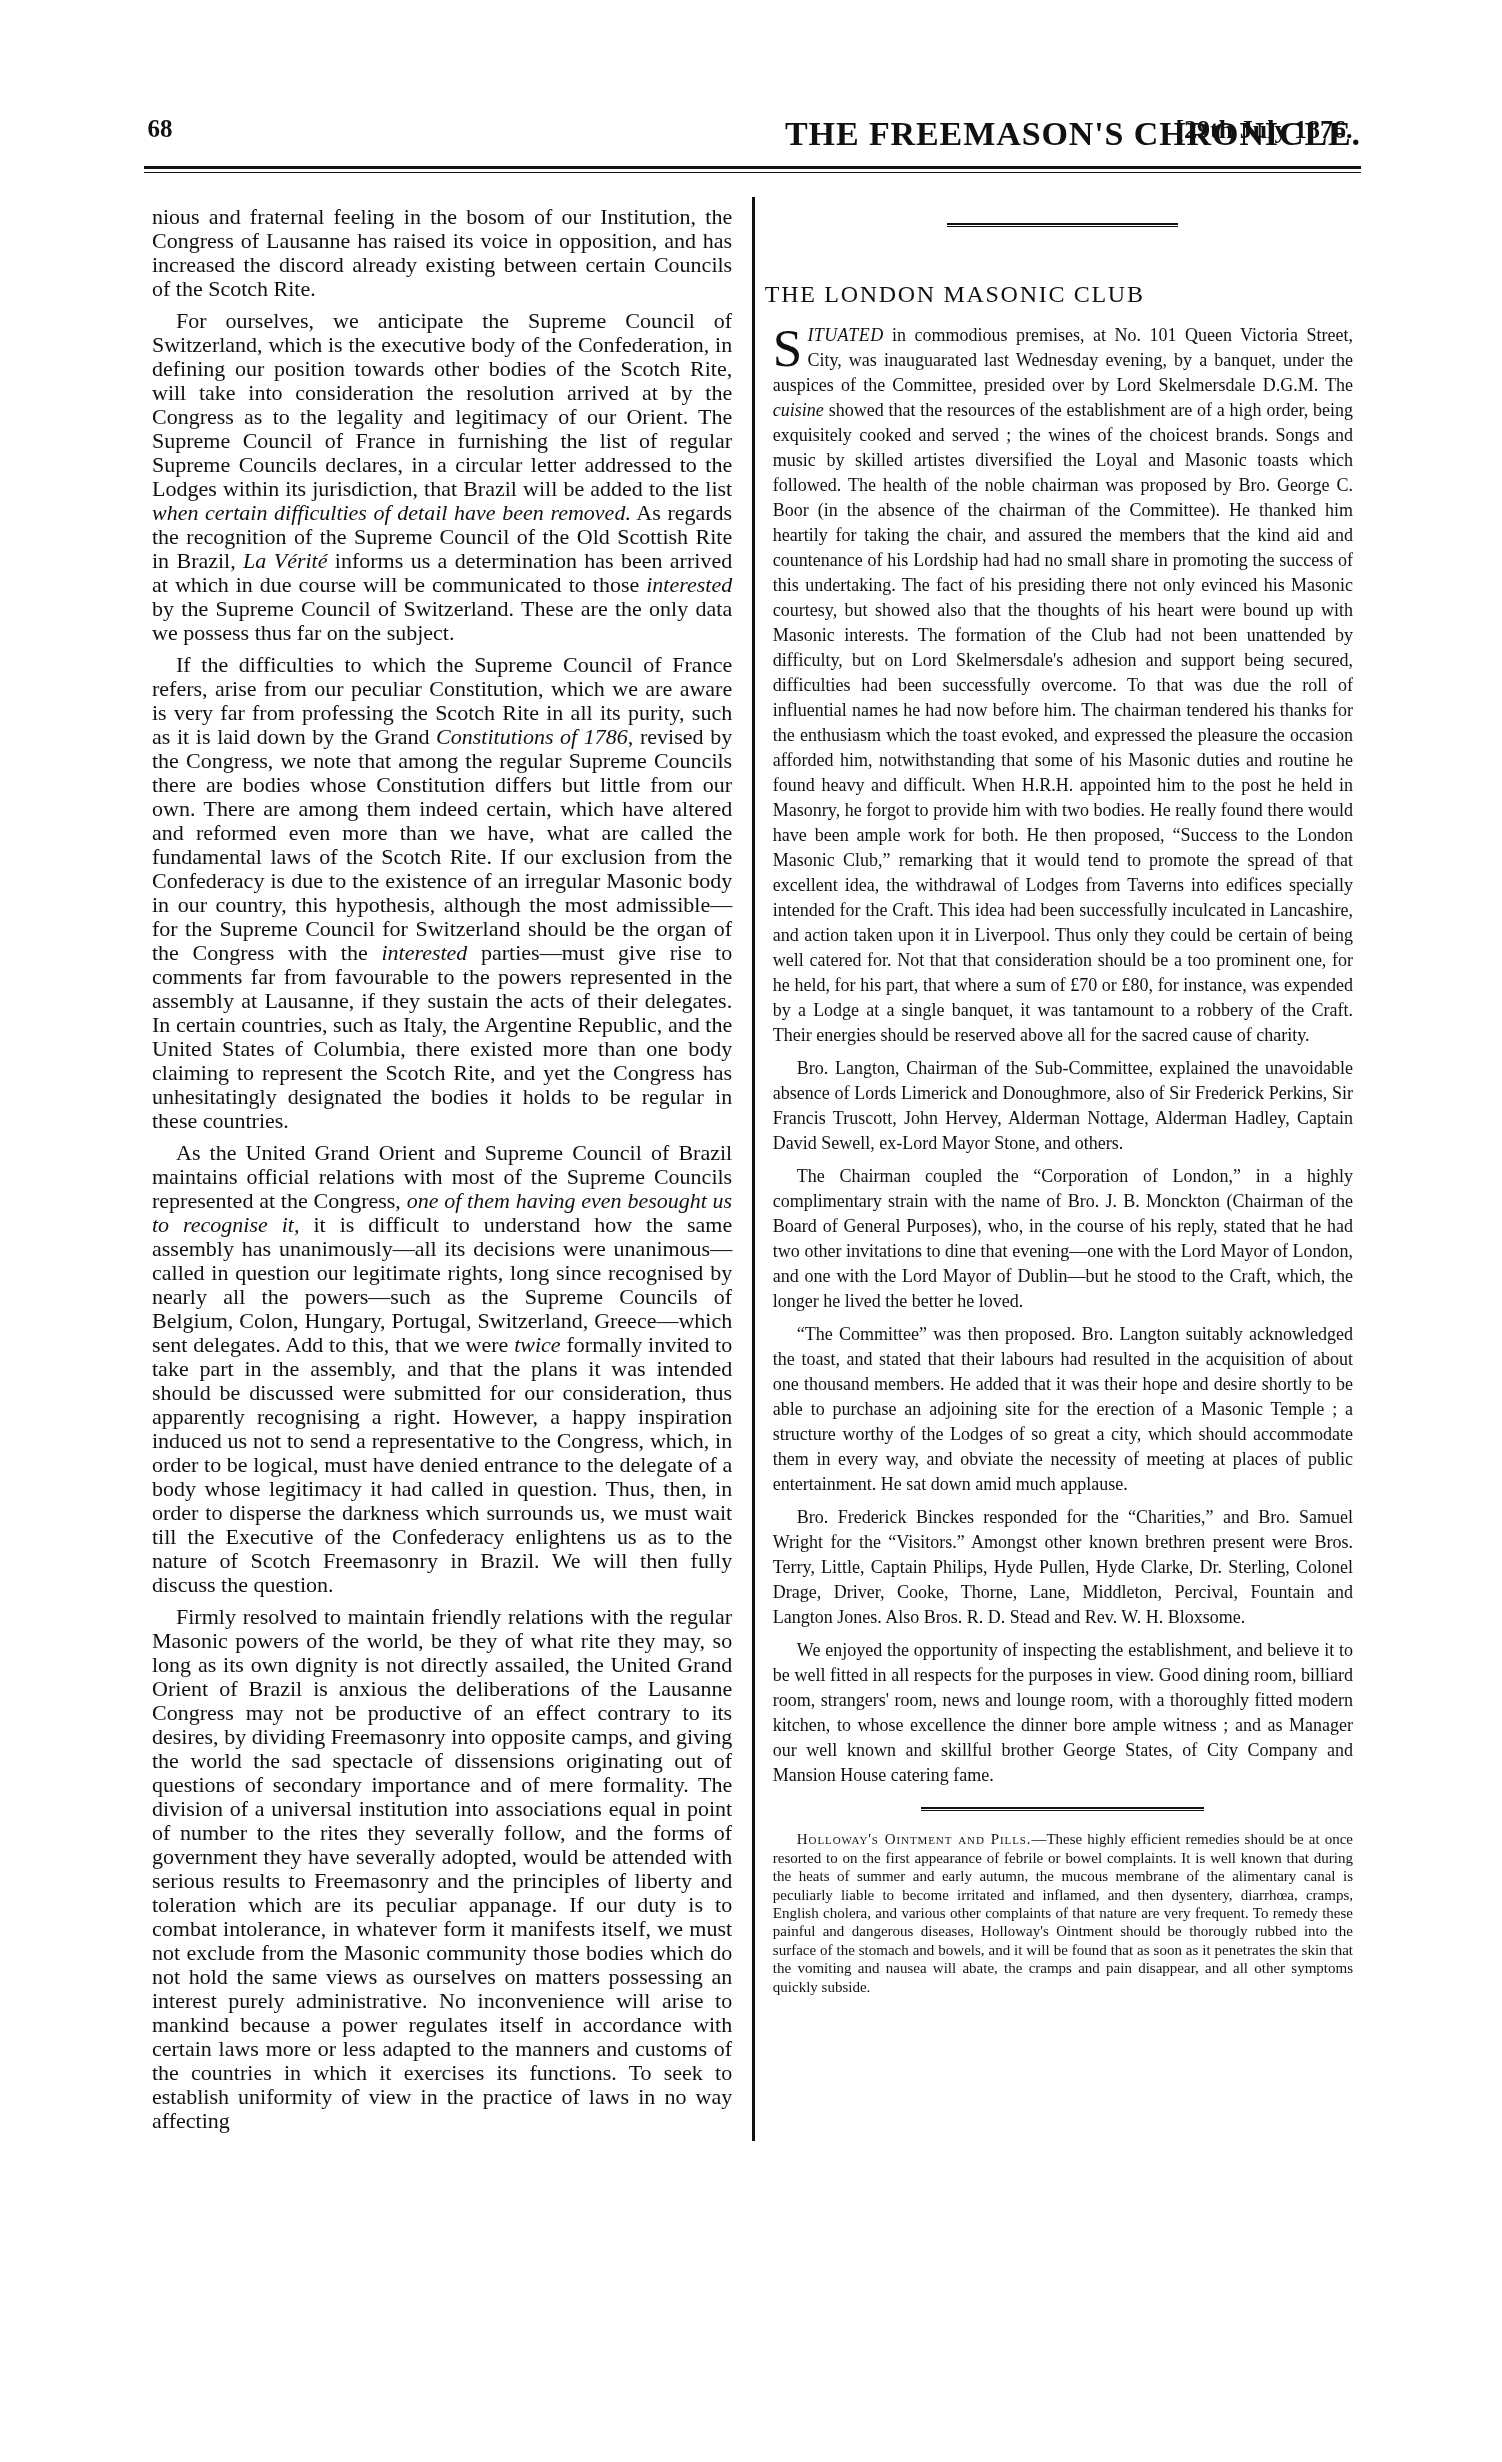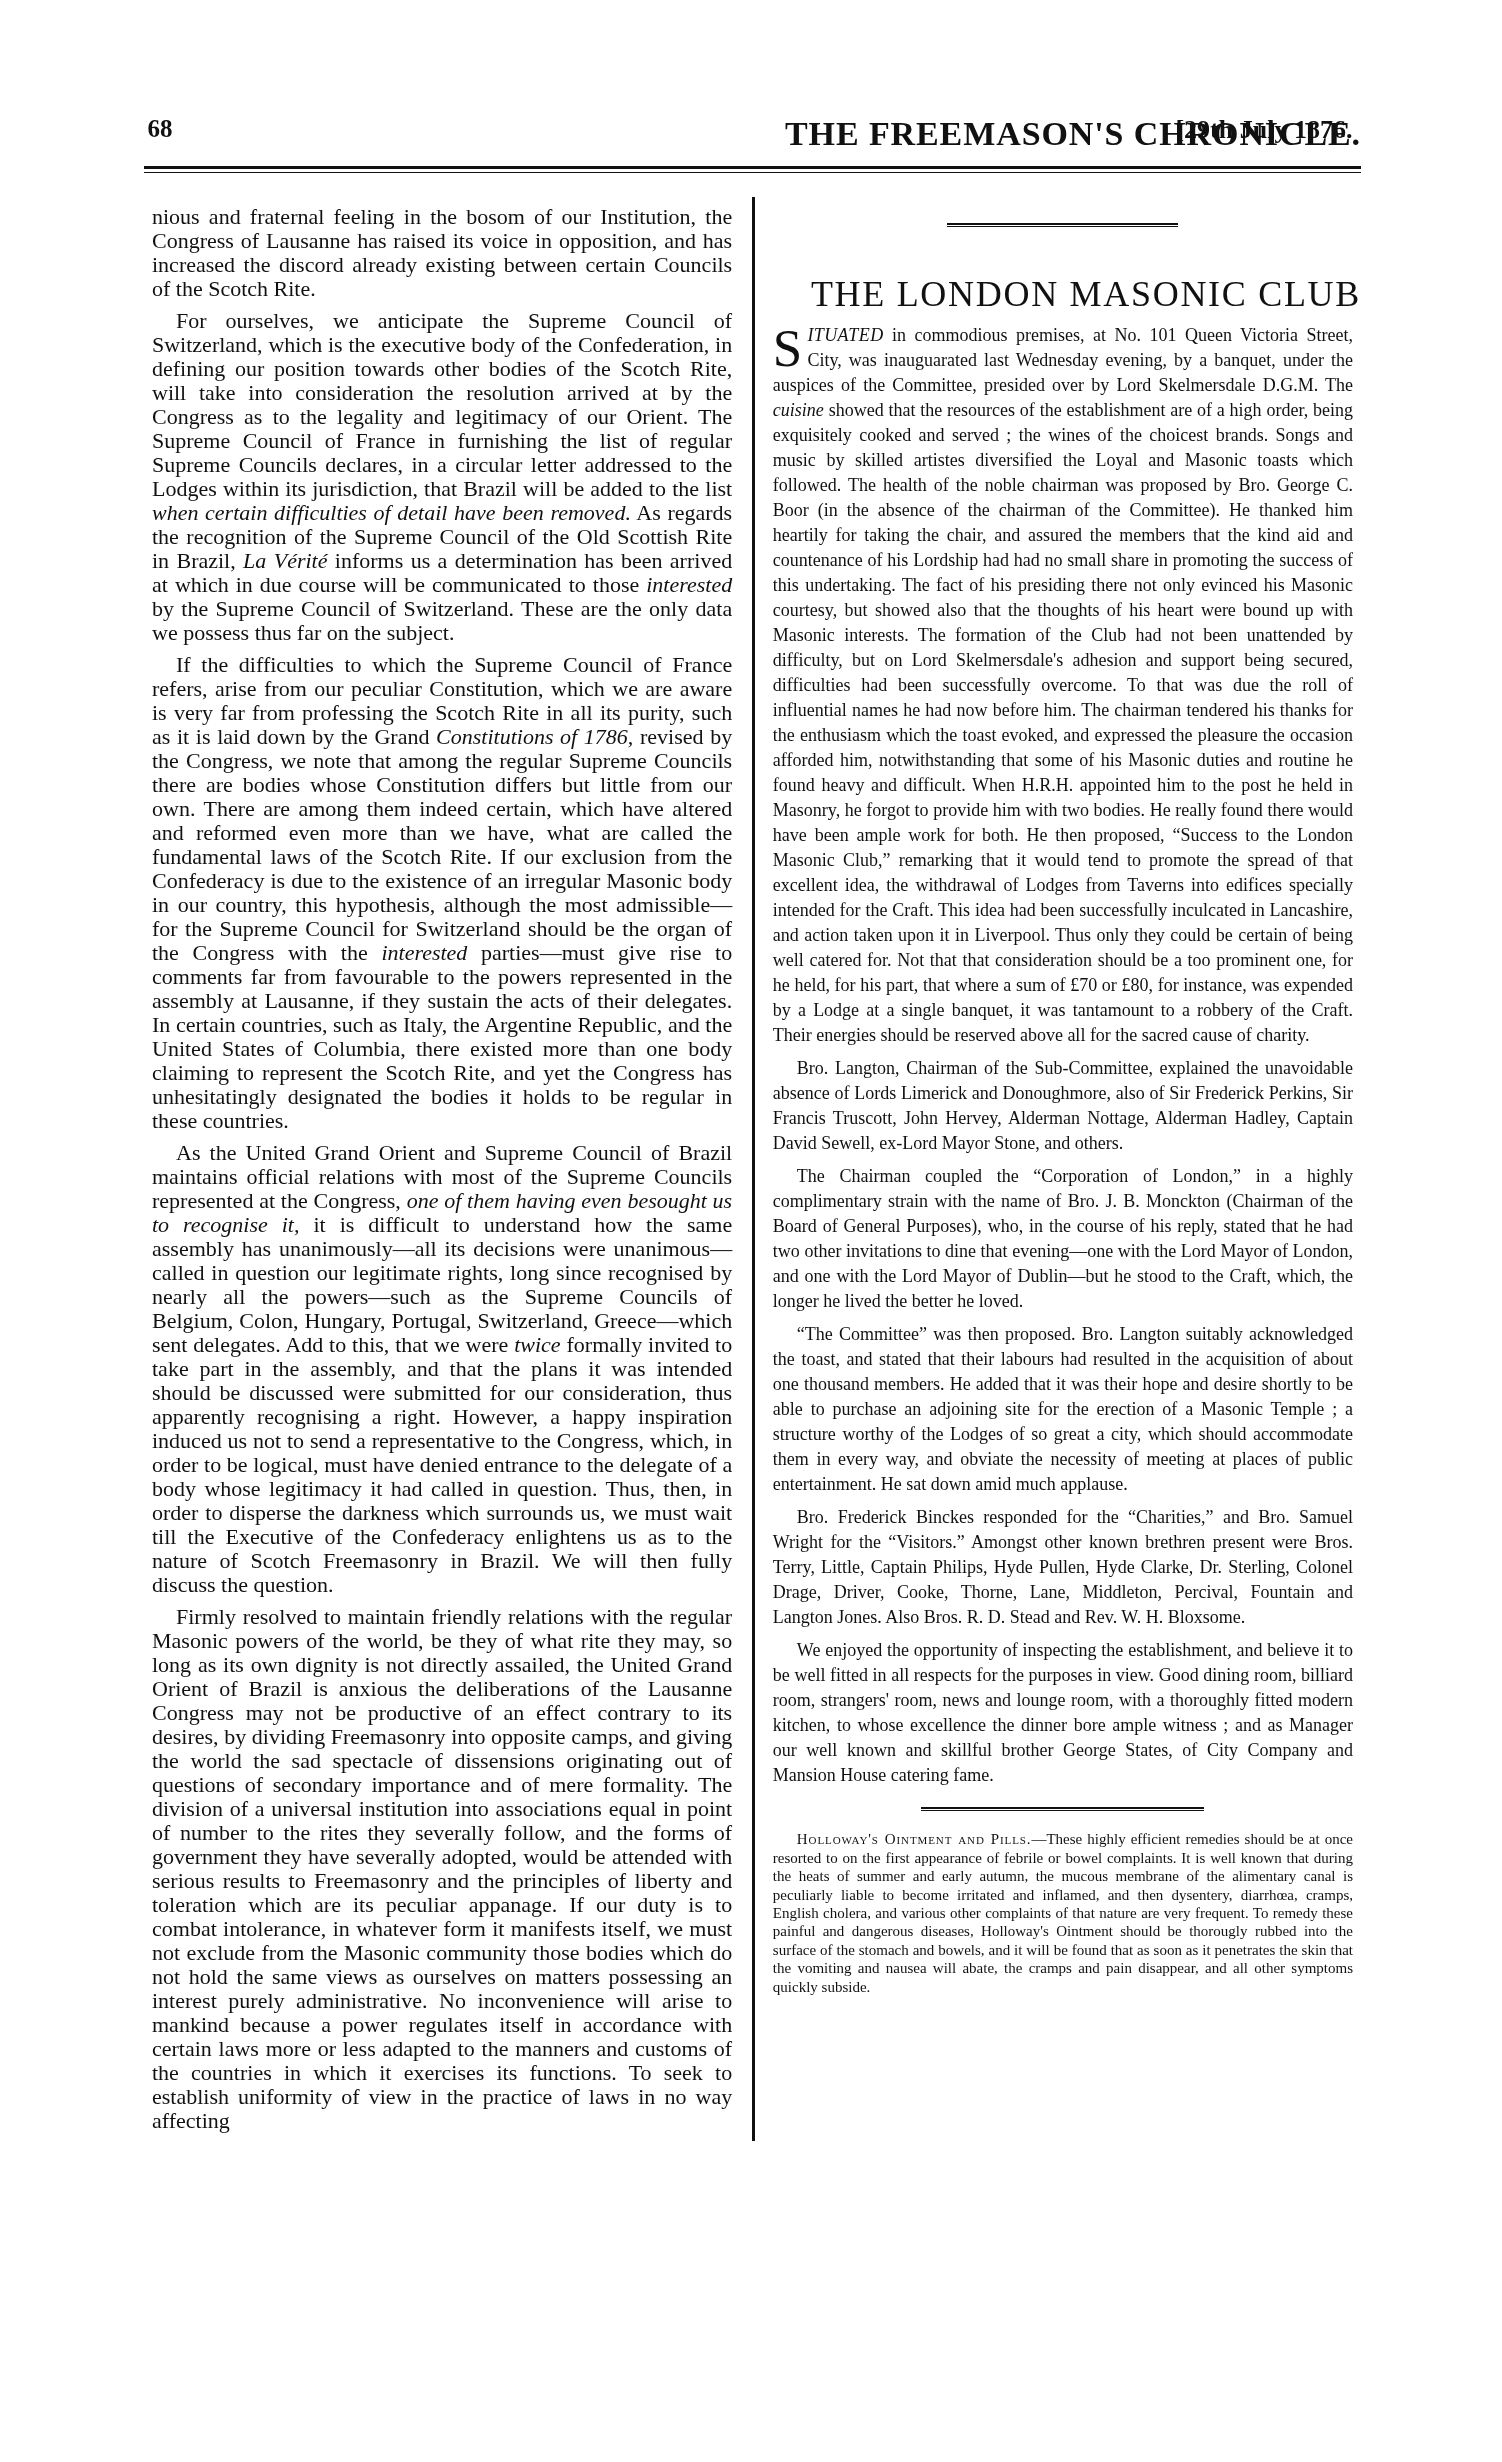--- a/index.html
+++ b/index.html
@@ -13,21 +13,21 @@
   .cols { position: relative; display: flex; margin-top: 24px; }
   .col { font-family: "Liberation Serif", serif; text-align: justify; hyphens: auto; }
   .col-left { width: 599px; font-size: 22px; line-height: 24px; padding-right: 6.8px; }
   .col-divider { width: 2.6px; background: #111; margin: 0 5.1px; }
   .col-right { width: 599px; font-size: 18px; line-height: 25px; padding-left: 5.1px; }
   .col p { margin: 8px; text-indent: 24px; }
   .col p.noindent { text-indent: 0; }
   .col i { font-style: italic; }
   .sep { width: 231px; margin: 26px auto 55px; border-top: 2.6px solid #111; border-bottom: 1.3px solid #111; height: 1.7px; }
   .sep-small { width: 283px; margin: 19px auto 19px; border-top: 2.6px solid #111; border-bottom: 1.3px solid #111; height: 1.7px; }
-  .article-title { text-align: right; font-size: 36px; letter-spacing: 1.7px; margin: 0 0 15.4px; font-weight: normal; font-family: "Liberation Serif", serif; }
+  .article-title { text-align: left; font-size: 24px; letter-spacing: 1.7px; margin: 0 0 15.4px; font-weight: normal; font-family: "Liberation Serif", serif; }
   .dropcap { float: left; font-size: 53px; line-height: 45px; margin: 3.4px 5.1px 0 0; font-family: "Liberation Serif", serif; }
   .lead-caps { font-style: italic; letter-spacing: 0.4px; }
   .ad { font-size: 15px; line-height: 18.4px; }
   .smallcaps { font-variant: small-caps; letter-spacing: 0.9px; }
 </style>
 </head>
 <body>
 
 <div class="page">
   <div class="masthead">

